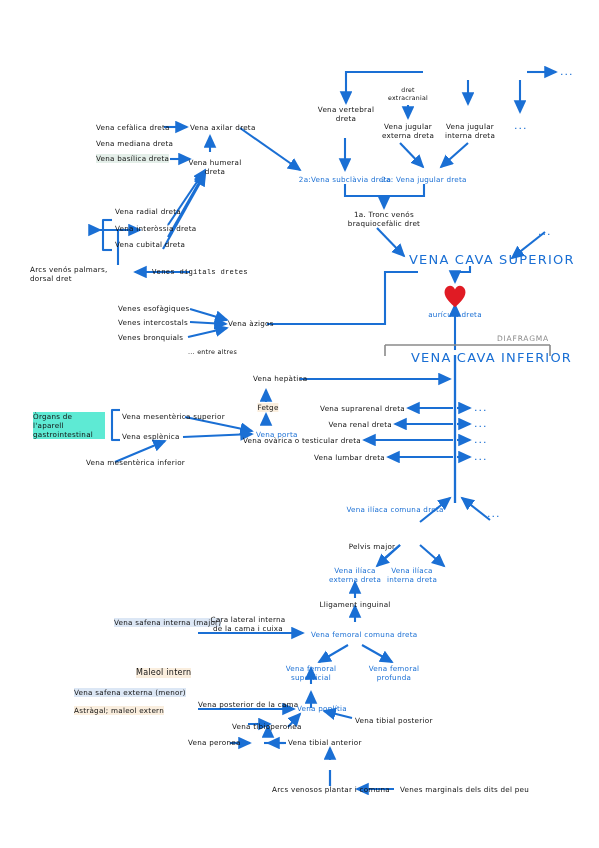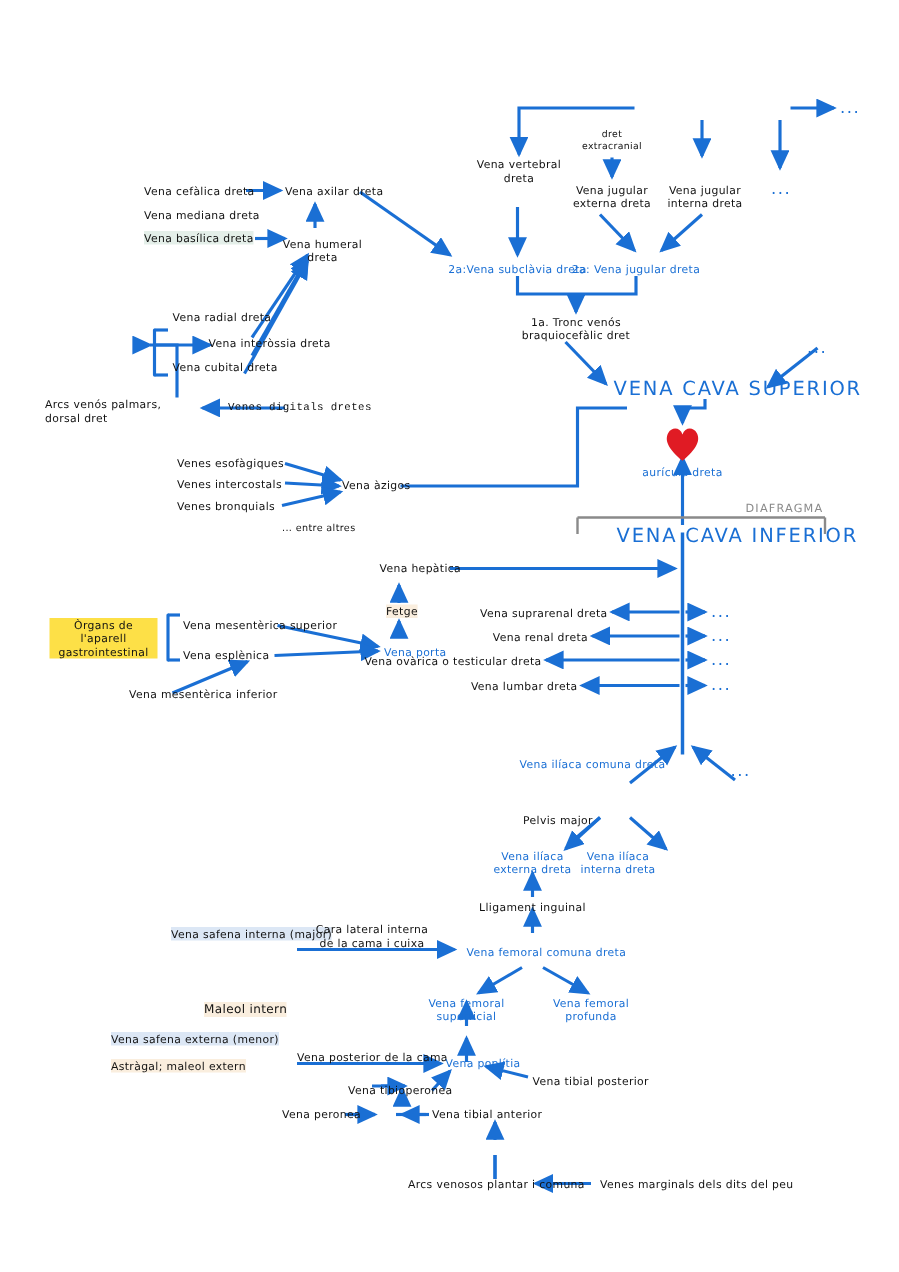--- a/index.html
+++ b/index.html
@@ -12,21 +12,21 @@
   .lbl.r{text-align:right;transform:translateX(-100%);}
   .wrap{white-space:normal;}
   .title{position:absolute;color:#1a6fd4;font-size:14px;letter-spacing:.6px;
          font-family:"DejaVu Sans",sans-serif;background:#eef3fb;padding:1px 4px;}
   .cava{position:absolute;color:#1a6fd4;font-size:13px;letter-spacing:1.2px;
         font-family:"DejaVu Sans",sans-serif;white-space:nowrap;}
   .diafr{position:absolute;color:#8a8a8a;font-size:7.5px;letter-spacing:.8px;}
   .hl-green{background:#e4efe9;}
   .hl-blue{background:#dce7f5;}
   .hl-peach{background:#faeede;}
-  .hl-cream{background:#fde047;text-align:center;}
+  .hl-cream{background:#5eead4;}
   .dots{position:absolute;color:#1a6fd4;font-size:11px;letter-spacing:1px;line-height:1;}
   svg#art{position:absolute;left:0;top:0;width:599px;height:848px;pointer-events:none;}
   .heart{position:absolute;width:26px;height:24px;}
 </style>
 </head>
 <body>
 
 <div id="page">
 
   <svg id="art" viewBox="0 0 599 848">
@@ -163,21 +163,21 @@
   <div class="lbl c wrap" style="left:384px;top:210px;width:90px;white-space:pre-line;">1a. Tronc venós
 braquiocefàlic dret</div>
 
   <div class="lbl" style="left:96px;top:123px;">Vena cefàlica dreta</div>
   <div class="lbl" style="left:96px;top:139px;">Vena mediana dreta</div>
   <div class="lbl hl-green" style="left:96px;top:154px;">Vena basílica dreta</div>
   <div class="lbl" style="left:190px;top:123px;">Vena axilar dreta</div>
   <div class="lbl c wrap" style="left:215px;top:158px;width:58px;white-space:pre-line;">Vena humeral
 dreta</div>
   <div class="lbl" style="left:115px;top:207px;">Vena radial dreta</div>
-  <div class="lbl" style="left:115px;top:224px;margin-left:24px;">Vena interòssia dreta</div>
+  <div class="lbl" style="left:115px;top:224px;">Vena interòssia dreta</div>
   <div class="lbl" style="left:115px;top:240px;">Vena cubital dreta</div>
   <div class="lbl wrap" style="left:30px;top:265px;width:80px;white-space:pre-line;">Arcs venós palmars,
 dorsal dret</div>
   <div class="lbl" style="left:152px;top:268px;font-family:Liberation Mono, monospace;">Venes digitals dretes</div>
 
   <div class="lbl" style="left:118px;top:304px;">Venes esofàgiques</div>
   <div class="lbl" style="left:118px;top:318px;">Venes intercostals</div>
   <div class="lbl" style="left:118px;top:333px;">Venes bronquials</div>
   <div class="lbl" style="left:228px;top:319px;">Vena àzigos</div>
   <div class="lbl" style="left:188px;top:348px;font-size:6.4px;">... entre altres</div>

